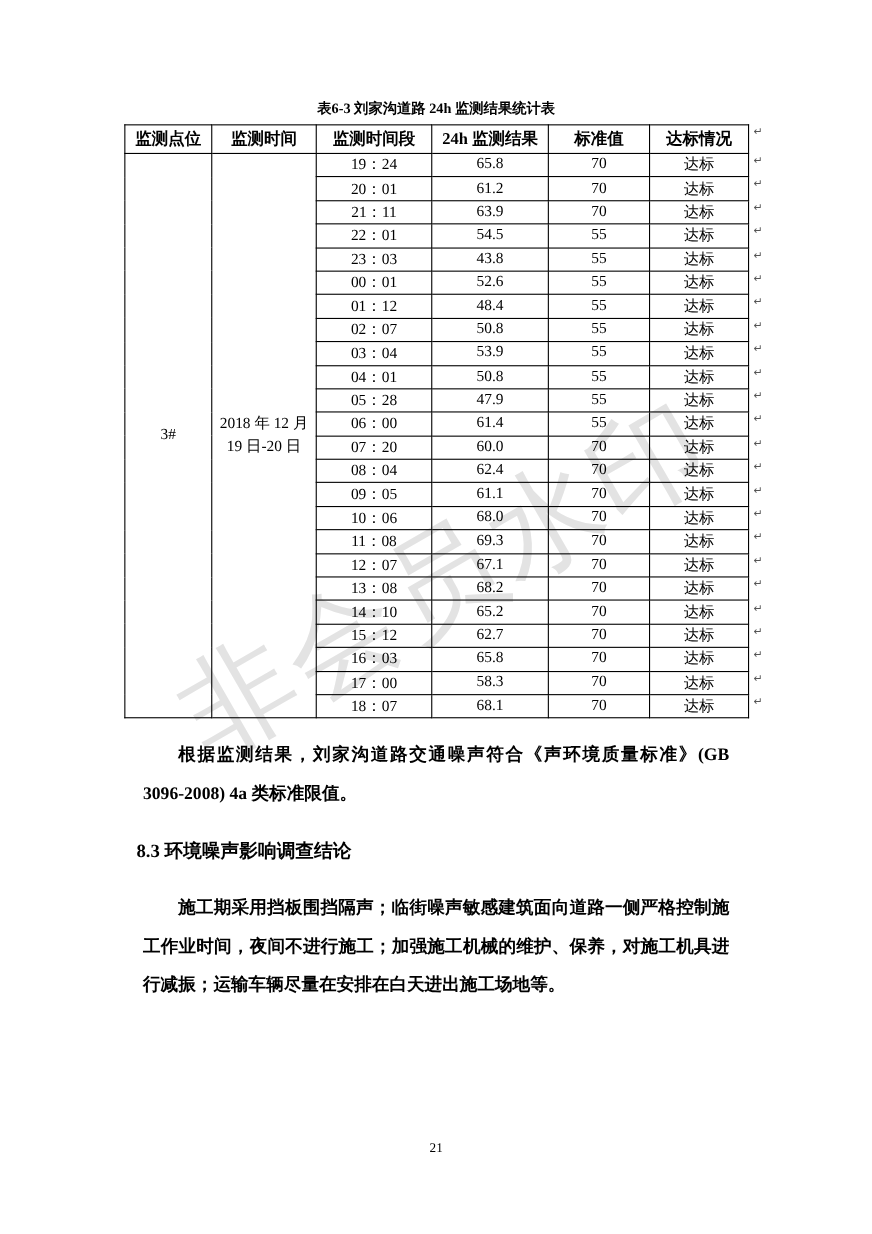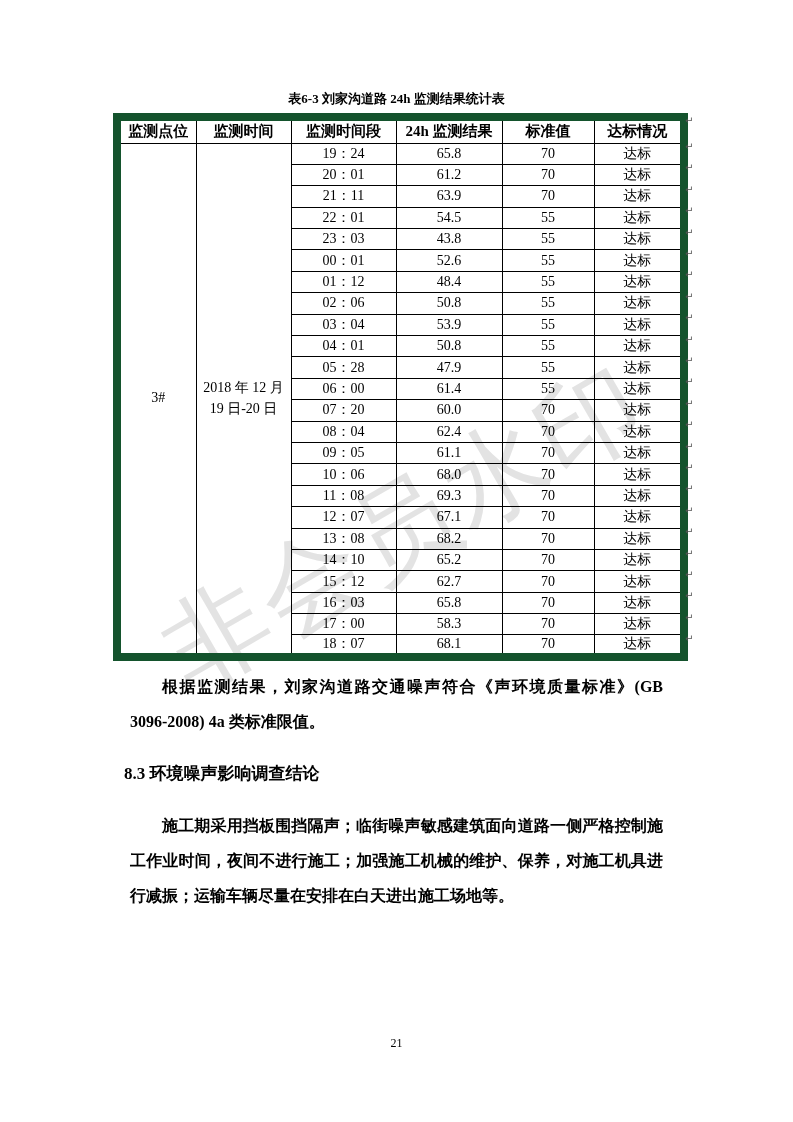--- a/index.html
+++ b/index.html
@@ -35,21 +35,21 @@
     font-size:13px;font-weight:bold;
     z-index:2;
   }
   
   table.mon{
     position:absolute;
     top:113px;left:113px;
     border-collapse:collapse;
     table-layout:fixed;
     z-index:1;
-    border:8px solid #14532d;
+    border:1px solid #14532d;
     background:transparent;
   }
   table.mon th,table.mon td{
     border:1px solid #000;
     text-align:center;
     vertical-align:middle;
     padding:0;
     font-size:14px;
     background:transparent;
     overflow:hidden;
@@ -157,21 +157,21 @@
         <td>55</td>
         <td>达标</td>
       </tr>
       <tr>
         <td>01：12</td>
         <td>48.4</td>
         <td>55</td>
         <td>达标</td>
       </tr>
       <tr>
-        <td>02：06</td>
+        <td>02：07</td>
         <td>50.8</td>
         <td>55</td>
         <td>达标</td>
       </tr>
       <tr>
         <td>03：04</td>
         <td>53.9</td>
         <td>55</td>
         <td>达标</td>
       </tr>

